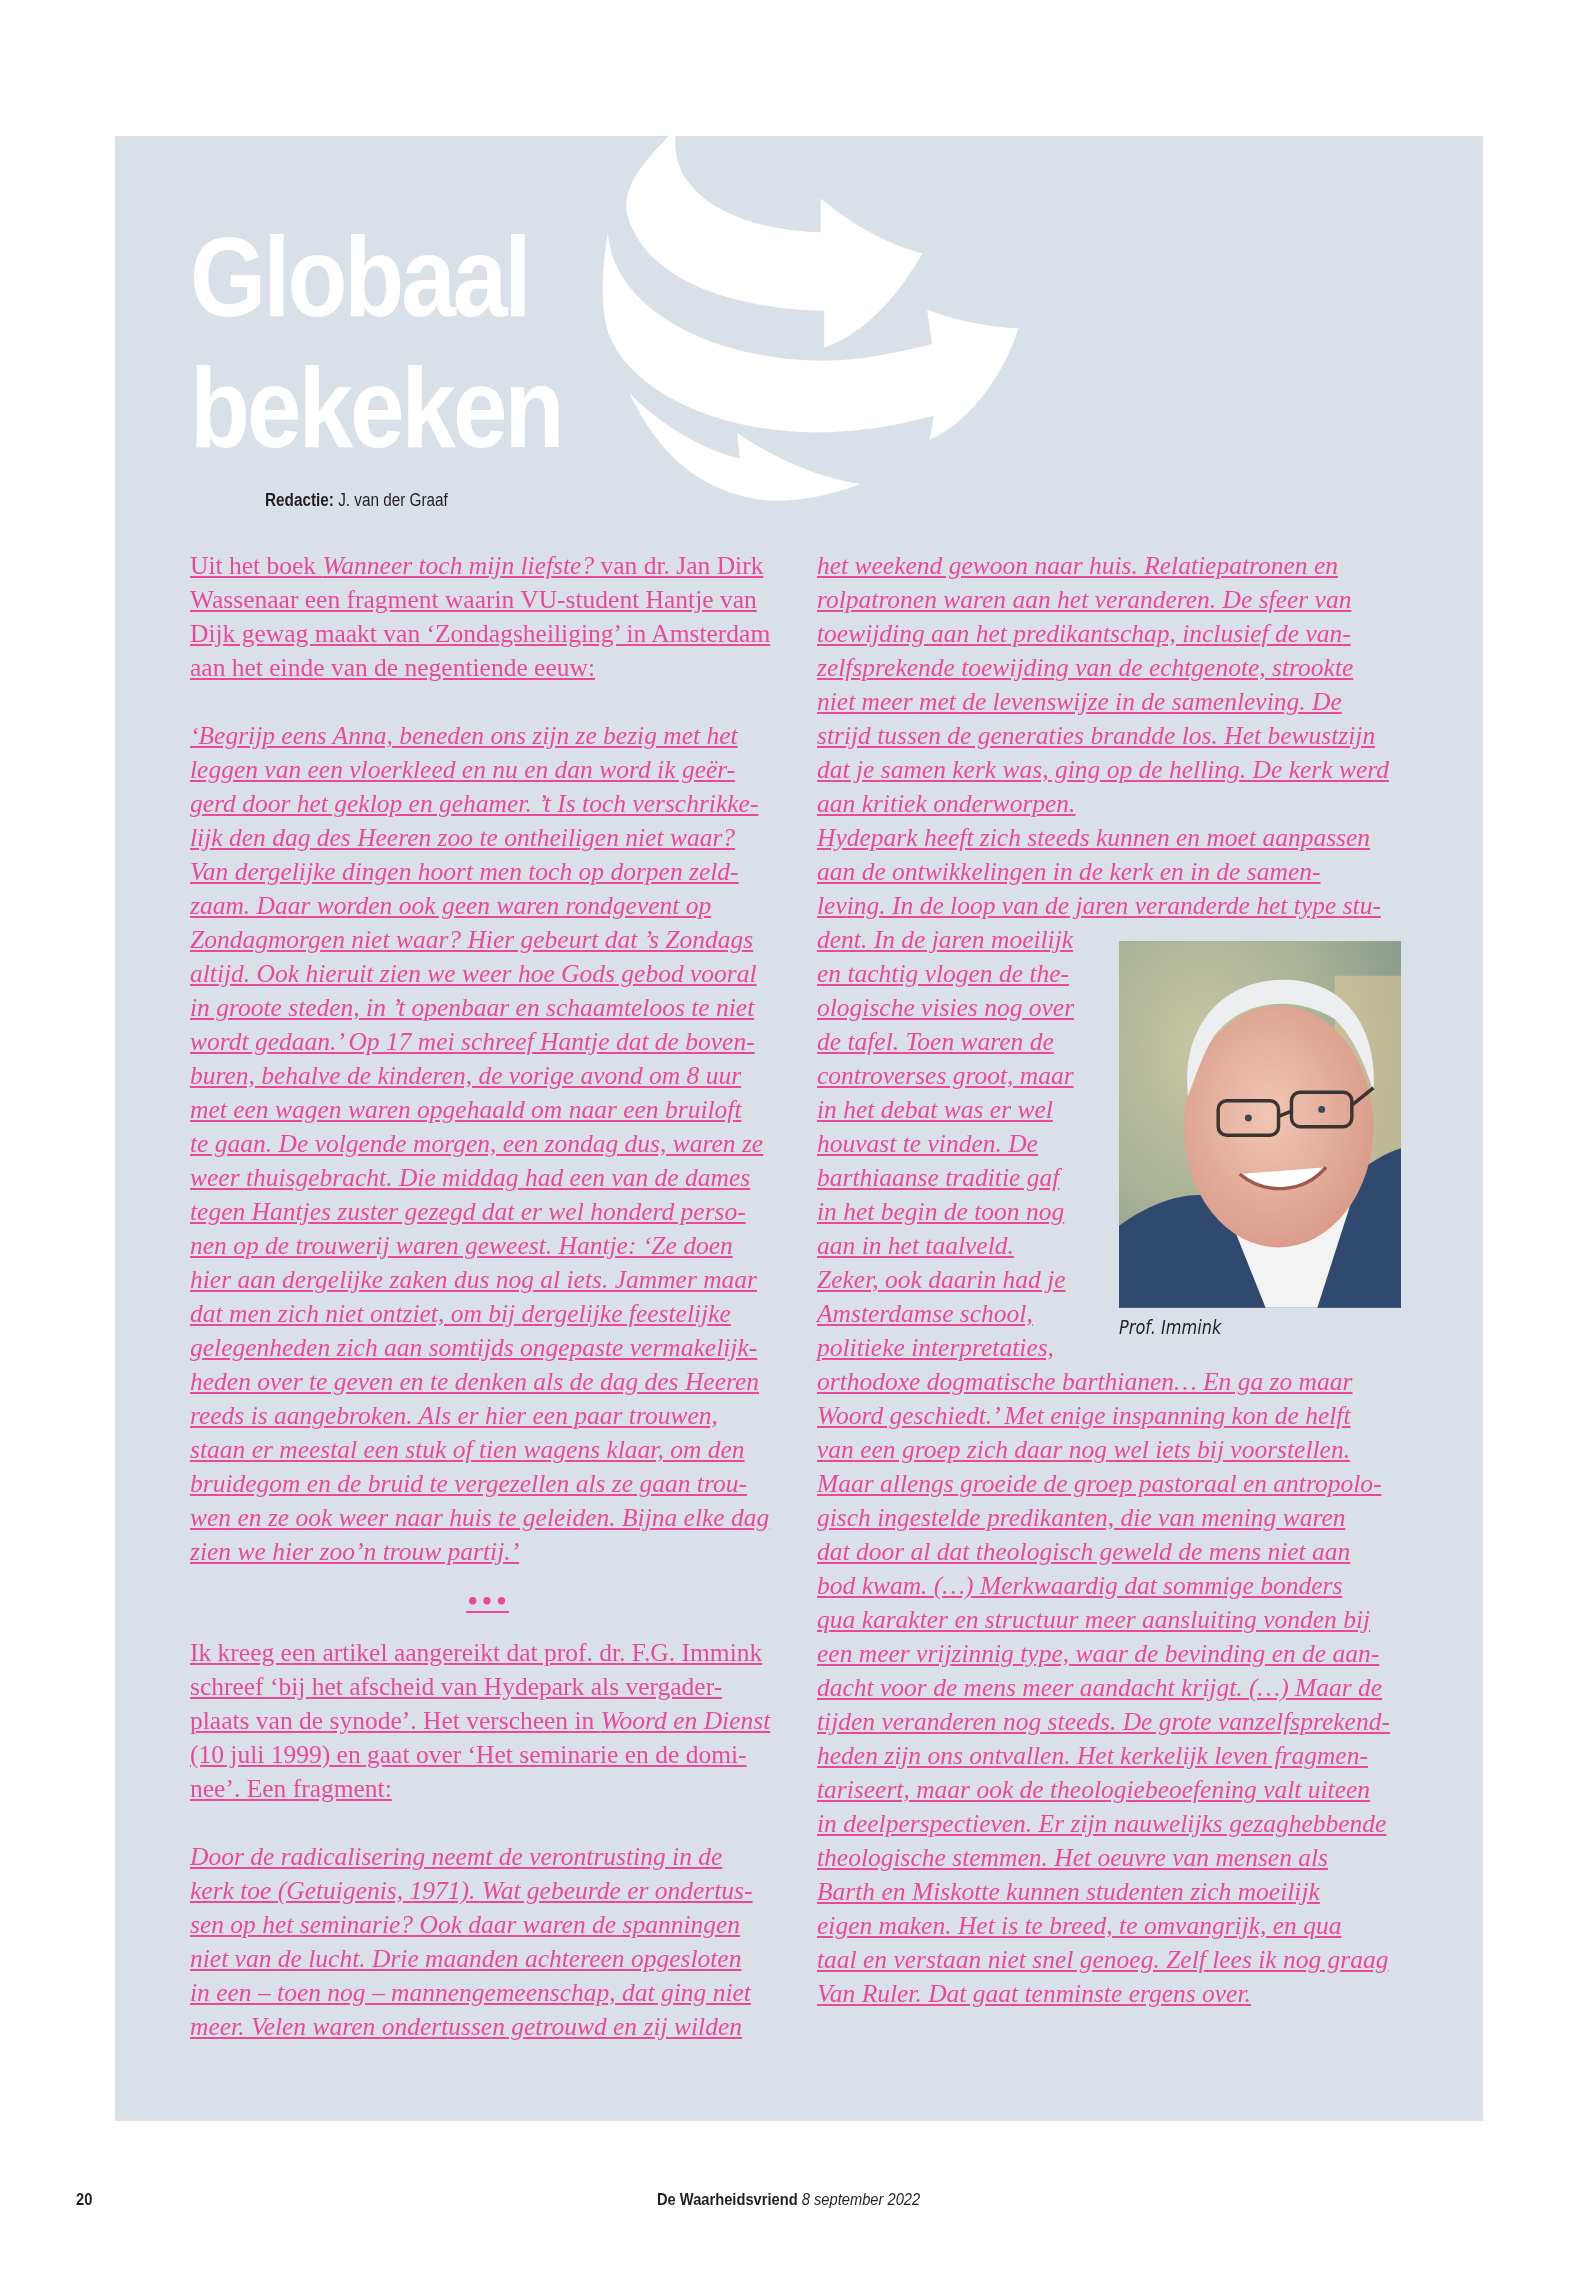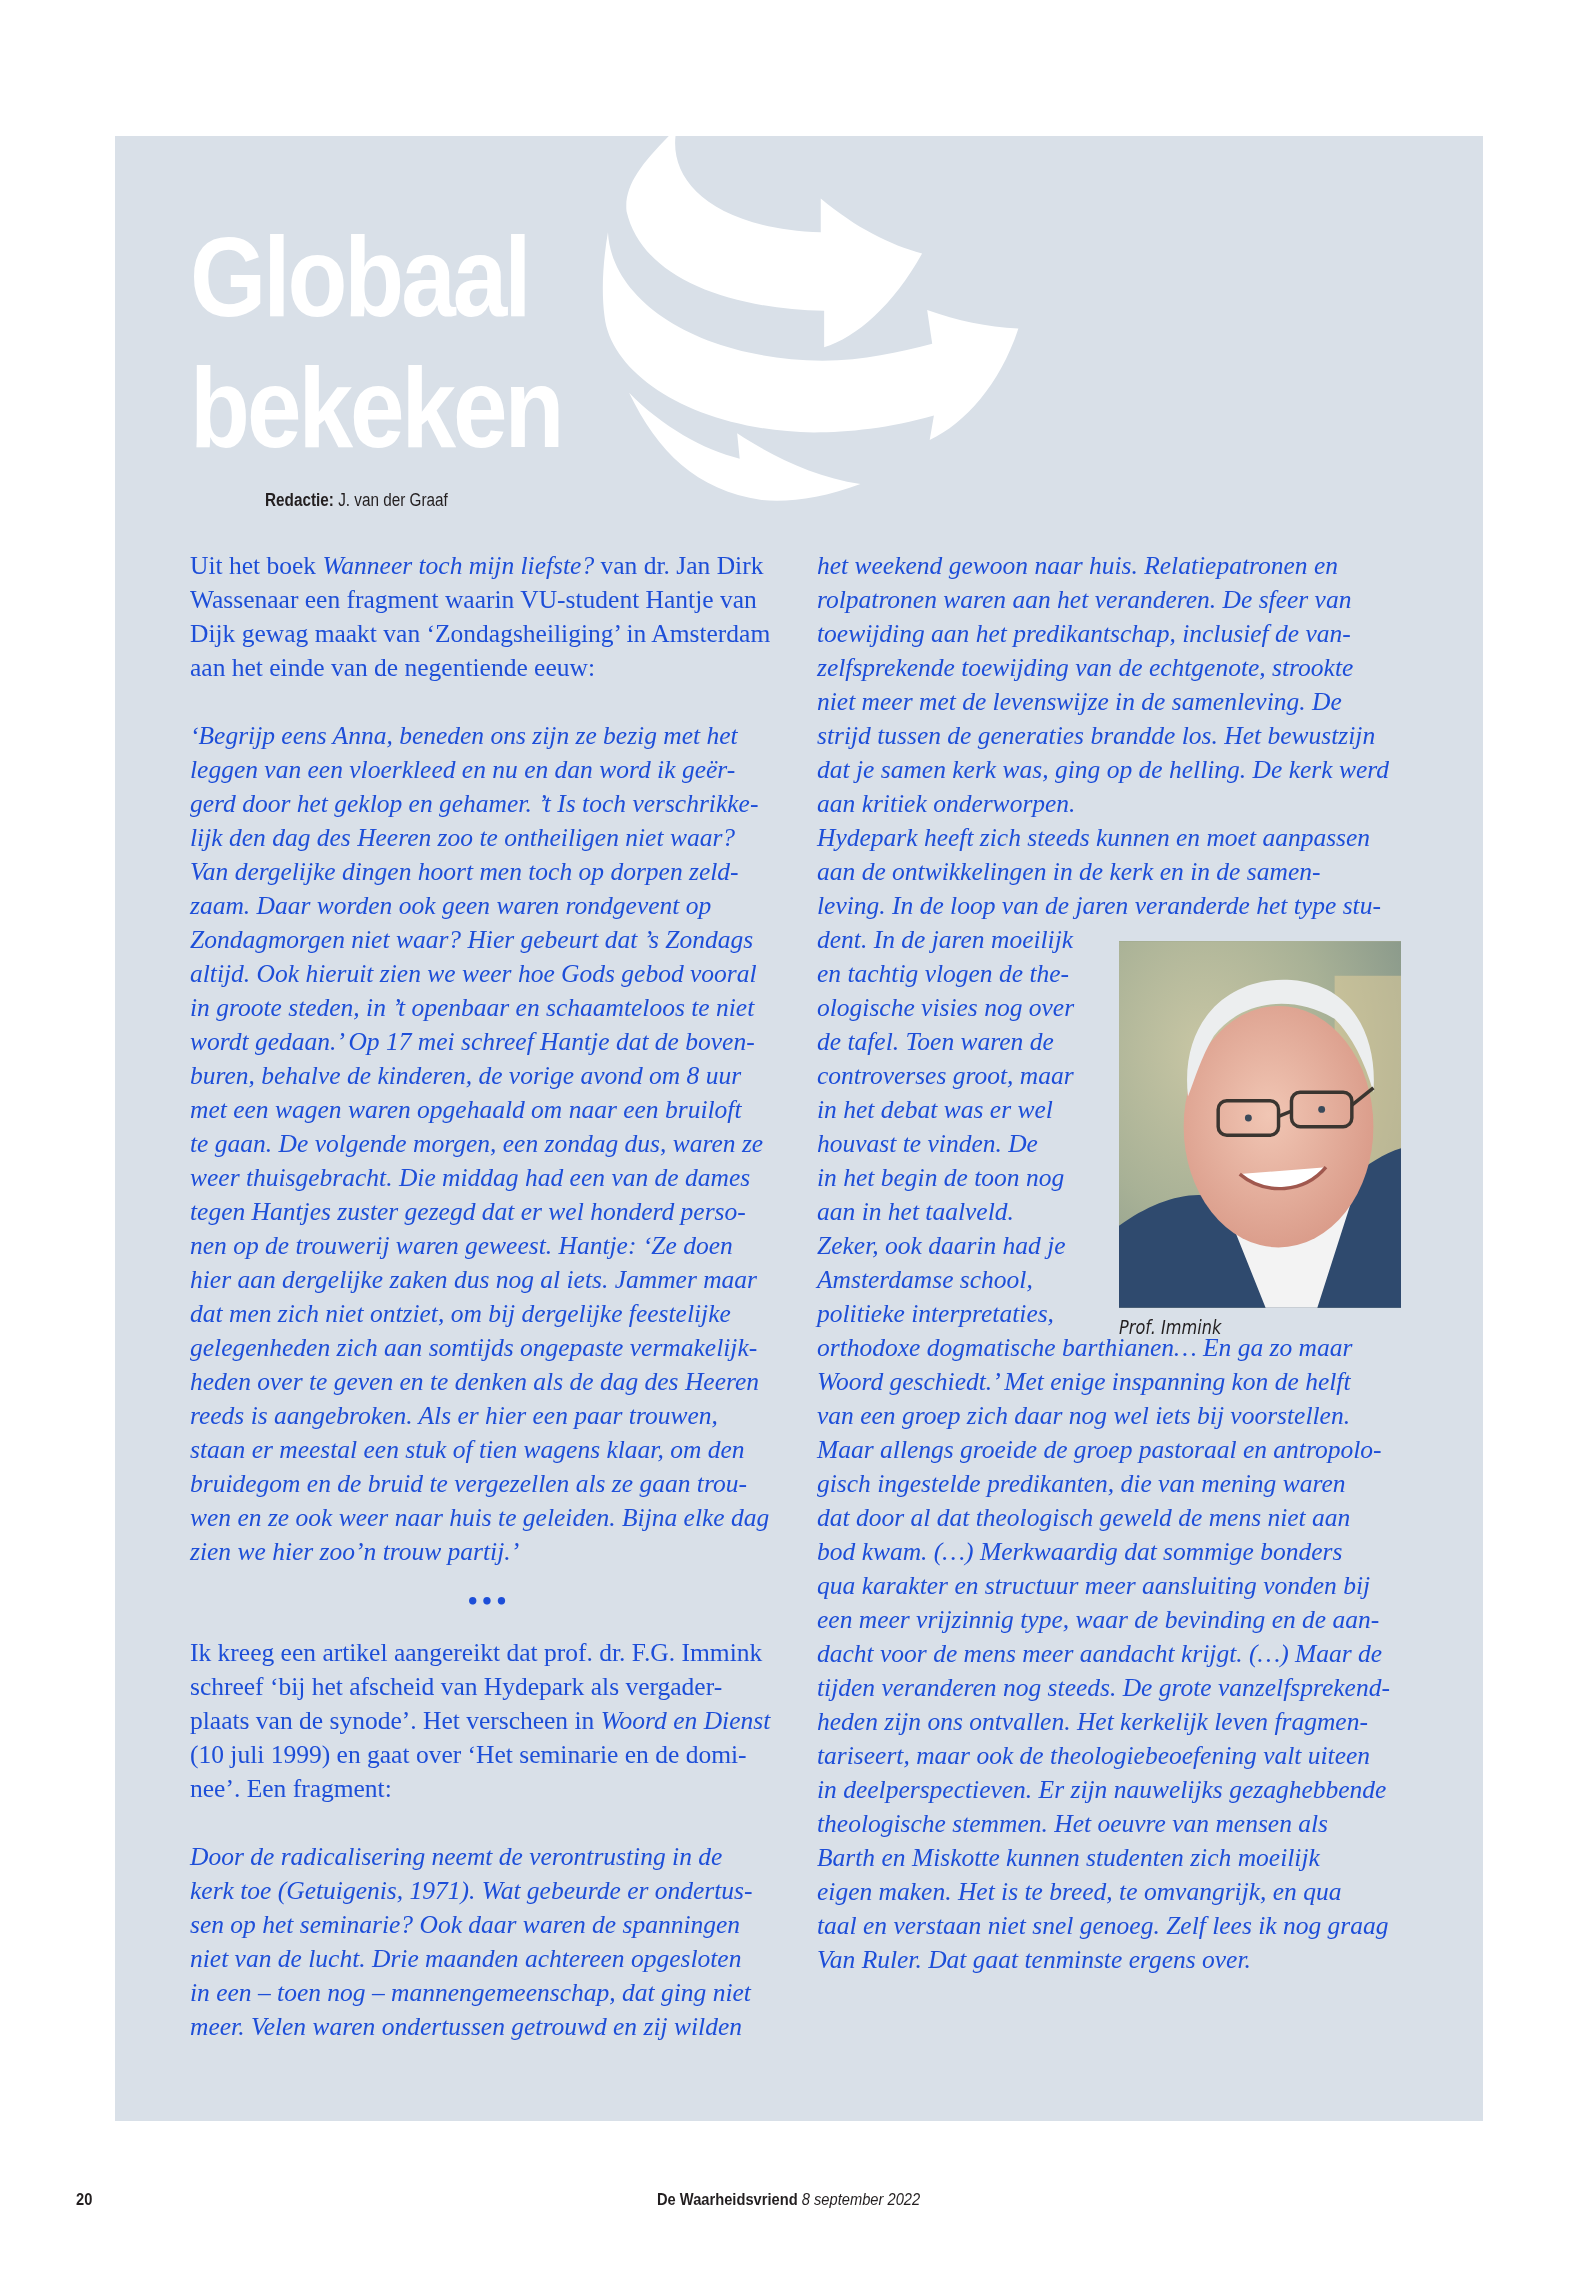--- a/index.html
+++ b/index.html
@@ -3,21 +3,21 @@
 <meta charset="utf-8">
 <style>
   html, body { margin: 0; padding: 0; background: #ffffff; }
   body { width: 1592px; height: 2295px; position: relative; overflow: hidden; font-family: "DejaVu Serif", serif; color: #231f20; }
   .panel { position: absolute; left: 115px; top: 136px; width: 1368px; height: 1985px; background: #d9e0e8; }
   .globe { position: absolute; left: 594px; top: 131px; width: 440px; height: 380px; }
   .title { position: absolute; left: 190px; top: 211px; font-family: "Liberation Sans", sans-serif; font-weight: bold; color: #ffffff; font-size: 114px; line-height: 131px; letter-spacing: -3.5px; transform: scaleX(0.86); transform-origin: left top; }
   .title div { white-space: nowrap; }
   .byline { position: absolute; left: 265px; top: 490px; font-family: "Liberation Sans", sans-serif; font-size: 18px; color: #231f20; transform: scaleX(0.85); transform-origin: left top; white-space: nowrap; }
   .byline b { font-weight: bold; }
-  .col { position: absolute; font-family: "Liberation Serif", serif; font-size: 25.5px; line-height: 34px; color: #1d4ed8; }
+  .col { position: absolute; font-family: "Liberation Serif", serif; font-size: 25.5px; line-height: 34px; color: #ec4899; text-decoration: underline; }
   .col p { margin: 0; }
   .col .ln { white-space: nowrap; display: block; }
   .col-left { left: 190px; top: 549px; width: 595px; }
   .col-right { left: 817px; top: 549px; width: 595px; }
   .it { font-style: italic; }
   .gap { height: 34px; }
   .dots { text-align: center; font-family: "DejaVu Sans", sans-serif; font-size: 21px; font-weight: bold; letter-spacing: 0.9px; height: 67px; line-height: 67px; width: 595px; }
   .photo { position: absolute; left: 1119px; top: 941px; width: 282px; height: 367px; overflow: hidden; background: linear-gradient(135deg, #8a9a7f 0%, #b7b69a 35%, #c9b58d 60%, #9aa6b0 100%); }
   .caption { position: absolute; left: 1119px; top: 1316px; font-family: "DejaVu Sans", sans-serif; font-style: italic; font-size: 19px; color: #231f20; transform: scaleX(0.85); transform-origin: left top; white-space: nowrap; }
   .footer-page { position: absolute; left: 76px; top: 2189px; font-family: "Liberation Sans", sans-serif; font-weight: bold; font-size: 17.3px; transform: scaleX(0.85); transform-origin: left top; }
@@ -119,20 +119,21 @@
     <span class="ln">leving. In de loop van de jaren veranderde het type stu-</span>
   </p>
   <p>
     <span class="ln">dent. In de jaren moeilijk</span>
     <span class="ln">en tachtig vlogen de the-</span>
     <span class="ln">ologische visies nog over</span>
     <span class="ln">de tafel. Toen waren de</span>
     <span class="ln">controverses groot, maar</span>
     <span class="ln">in het debat was er wel</span>
     <span class="ln">houvast te vinden. De</span>
+    <span class="ln">barthiaanse traditie gaf</span>
     <span class="ln">in het begin de toon nog</span>
     <span class="ln">aan in het taalveld.</span>
     <span class="ln">Zeker, ook daarin had je</span>
     <span class="ln">Amsterdamse school,</span>
     <span class="ln">politieke interpretaties,</span>
   </p>
   <p>
     <span class="ln">orthodoxe dogmatische barthianen… En ga zo maar</span>
     <span class="ln">Woord geschiedt.’ Met enige inspanning kon de helft</span>
     <span class="ln">van een groep zich daar nog wel iets bij voorstellen.</span>

